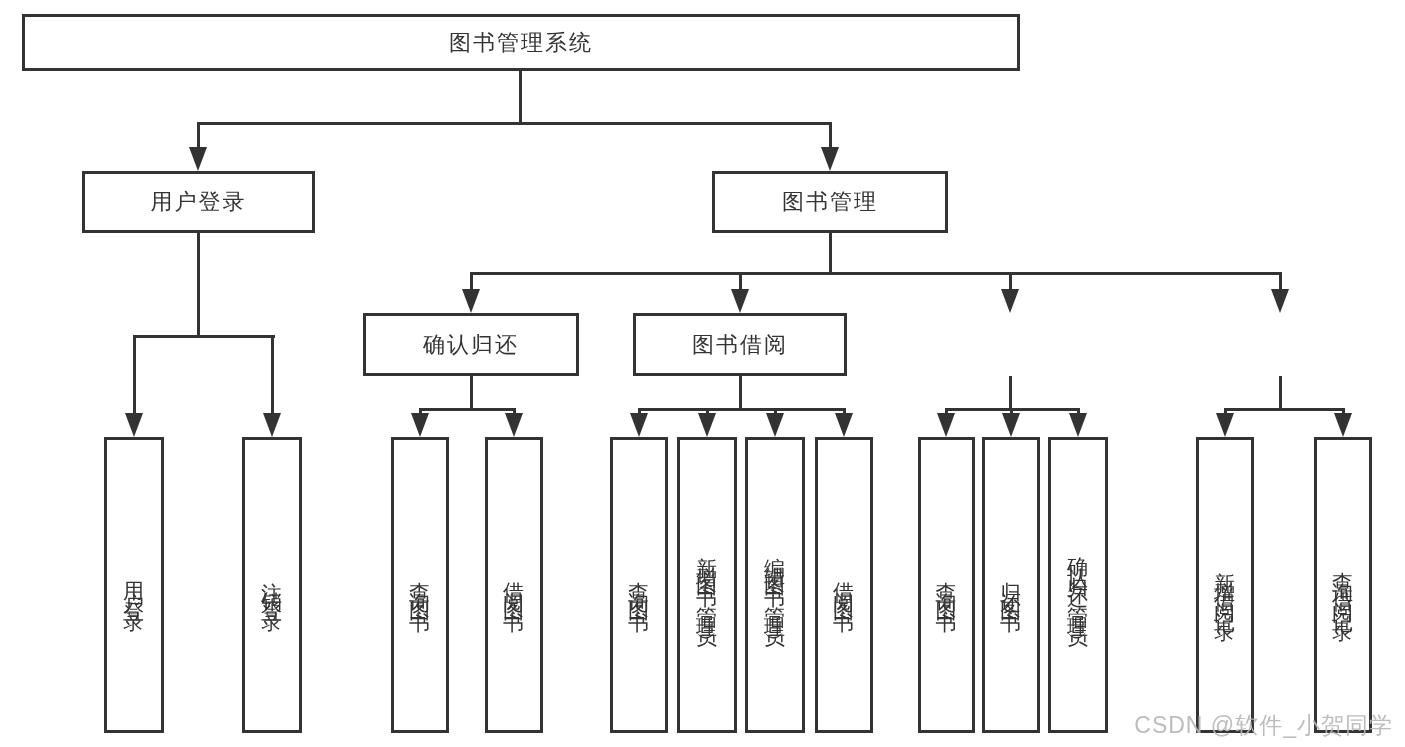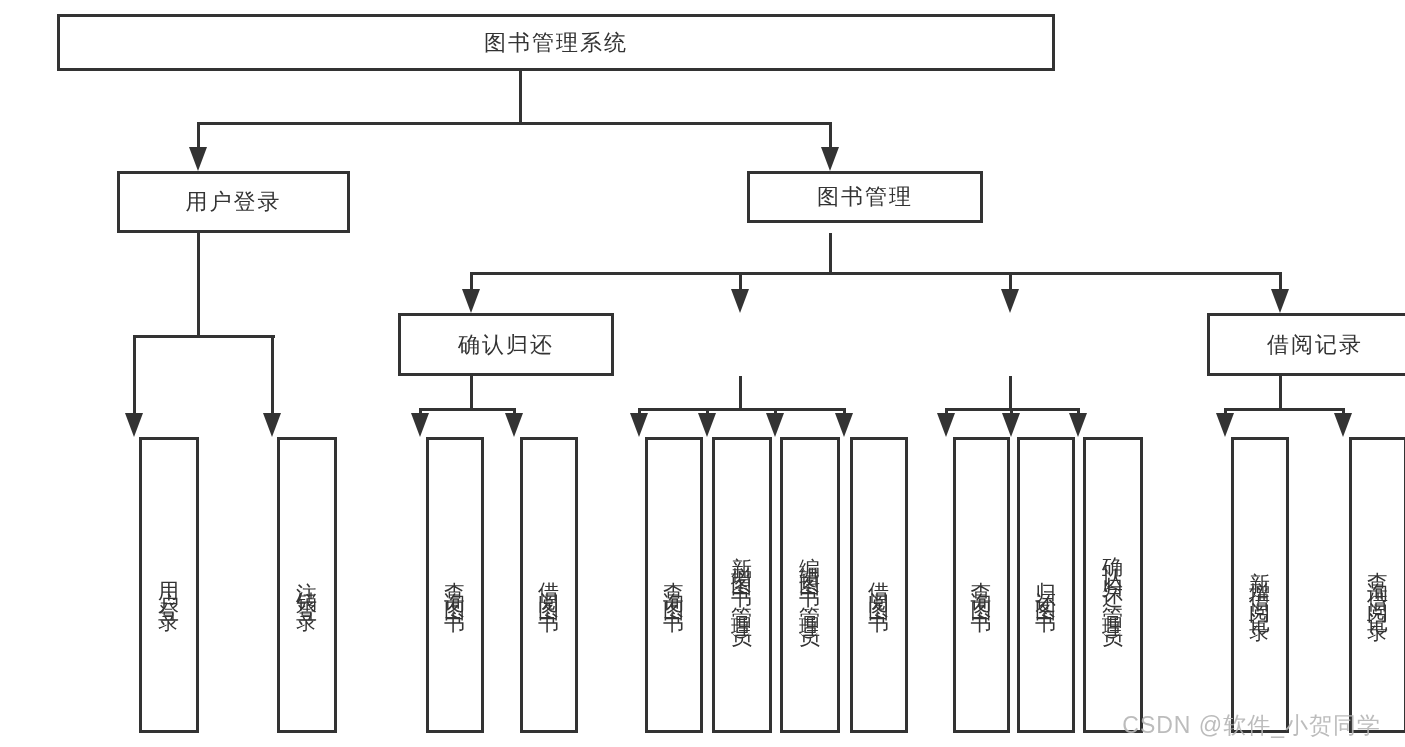--- a/index.html
+++ b/index.html
@@ -9,36 +9,35 @@
   .canvas{
     position:relative; width:1405px; height:747px; background:var(--bg);
     font-family:"Liberation Sans","DejaVu Sans",sans-serif; color:var(--text);
     overflow:hidden;
   }
   .box{
     position:absolute; box-sizing:border-box; background:var(--bg);
     border:3px solid var(--line);
     display:flex; align-items:center; justify-content:center;
     z-index:2;
-    margin-left:35px;
   }
   .ht{font-size:22px; letter-spacing:2px; line-height:1; white-space:nowrap;}
   .vt{
     writing-mode:vertical-rl; text-orientation:mixed;
     font-size:21px; letter-spacing:10px; line-height:1; white-space:nowrap;
   }
   .vline{position:absolute; width:3px; background:var(--line); z-index:1;}
   .hline{position:absolute; height:3px; background:var(--line); z-index:1;}
   .arr{
     position:absolute; width:0; height:0; z-index:1;
     border-left:9px solid transparent; border-right:9px solid transparent;
     border-top:24px solid var(--line);
   }
   .watermark{
-    position:absolute; right:24px; bottom:6px; z-index:5;
+    position:absolute; right:12px; bottom:6px; z-index:5;
     font-size:23px; letter-spacing:1px; color:var(--wm); opacity:.92;
     white-space:nowrap;
     text-align:center;
   }
 </style>
 </head>
 <body>
 
 <div class="canvas">
 
@@ -101,29 +100,29 @@
   <div class="vline" style="left:1342px;top:408px;height:8px;"></div>
   <div class="arr" style="left:1334px;top:413px;"></div>
 
   <div class="box" style="left:22px;top:14px;width:998px;height:57px;">
     <span class="ht">图书管理系统</span>
   </div>
 
   <div class="box" style="left:82px;top:171px;width:233px;height:62px;">
     <span class="ht">用户登录</span>
   </div>
-  <div class="box" style="left:712px;top:171px;width:236px;height:52px;">
+  <div class="box" style="left:712px;top:171px;width:236px;height:62px;">
     <span class="ht">图书管理</span>
   </div>
 
   <div class="box" style="left:363px;top:313px;width:216px;height:63px;">
     <span class="ht">确认归还</span>
   </div>
-  <div class="box" style="left:1172px;top:313px;width:216px;height:63px;">
-    <span class="ht">借阅记录</span>
+  <div class="box" style="left:633px;top:313px;width:214px;height:63px;">
+    <span class="ht">图书借阅</span>
   </div>
 
   <div class="box" style="left:104px;top:437px;width:60px;height:296px;">
     <span class="vt">用户登录</span>
   </div>
   <div class="box" style="left:242px;top:437px;width:60px;height:296px;">
     <span class="vt">注销登录</span>
   </div>
 
   <div class="box" style="left:391px;top:437px;width:58px;height:296px;">

